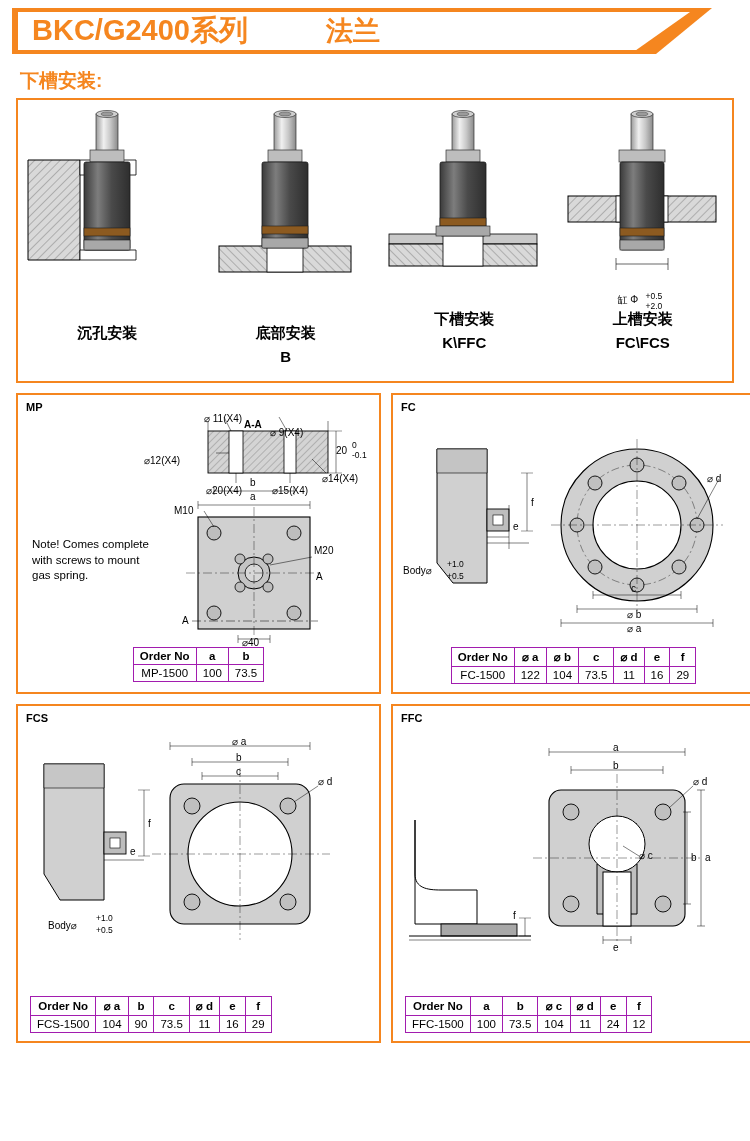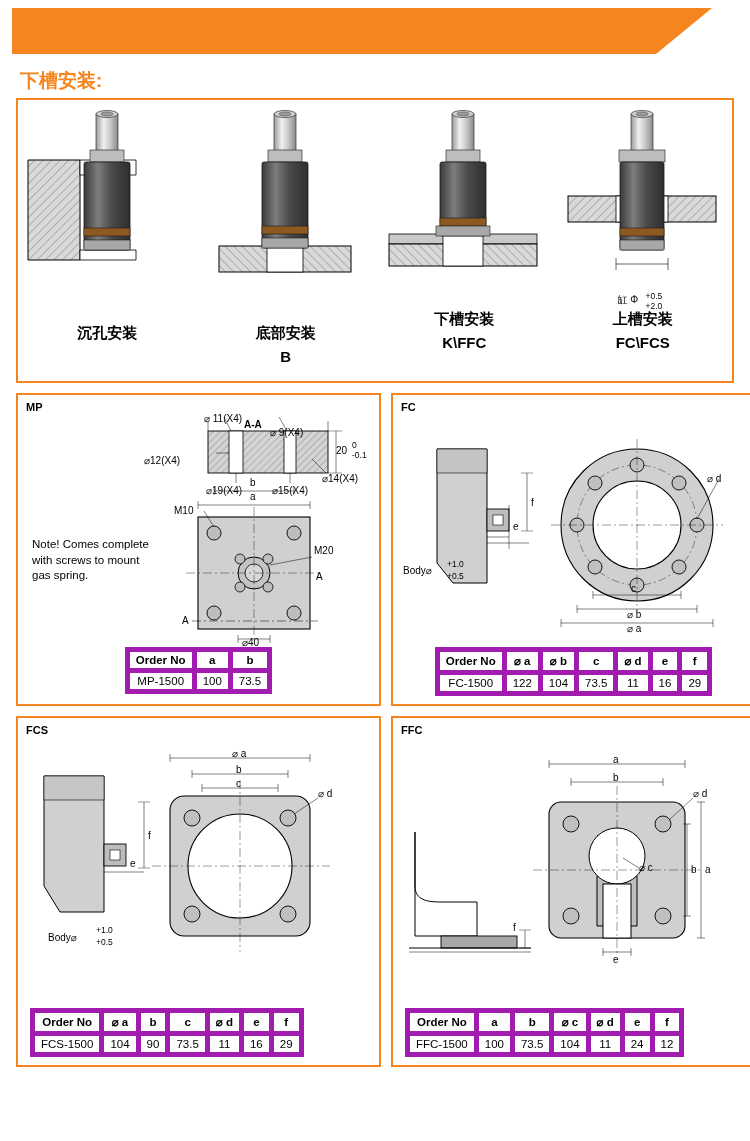--- a/index.html
+++ b/index.html
@@ -114,21 +114,21 @@
   }
   .panel-body.tall { height: 268px; }
 
   
   table.spec {
     border-collapse: collapse;
     font-size: 11.5px;
     font-family: "Liberation Sans", sans-serif;
   }
   table.spec td, table.spec th {
-    border: 5px solid #a21caf;
+    border: 1px solid #a21caf;
     padding: 2px 6px;
     text-align: center;
     font-weight: normal;
     white-space: nowrap;
   }
   table.spec th { font-weight: bold; }
 
   
   .note {
     position: absolute;
@@ -145,20 +145,24 @@
   .lbl.b { font-weight: bold; }
   .lbl.sm { font-size: 8.5px; }
 
   svg { display:block; }
 </style>
 </head>
 <body>
 
 <div class="header">
   <div class="header-bar"></div>
+  <div class="header-inner">
+    <span class="header-title">BKC/G2400系列</span>
+    <span class="header-sub">法兰</span>
+  </div>
 </div>
 
 <div class="install-label">下槽安装:</div>
 
 <div class="install-box">
   <div class="install-grid">
 
     <div class="install-cell">
       <svg width="175" height="230" viewBox="0 0 175 230">
         <defs>
@@ -329,21 +333,21 @@
 
           <line x1="212" y1="226" x2="244" y2="226" stroke="#000" stroke-width="0.5"></line>
           <line x1="212" y1="222" x2="212" y2="230" stroke="#000" stroke-width="0.5"></line>
           <line x1="244" y1="222" x2="244" y2="230" stroke="#000" stroke-width="0.5"></line>
         </svg>
 
         <div class="lbl b" style="left:218px; top:6px;">A-A</div>
         <div class="lbl" style="left:178px; top:0;">⌀ 11(X4)</div>
         <div class="lbl" style="left:244px; top:14px;">⌀ 9(X4)</div>
         <div class="lbl" style="left:118px; top:42px;">⌀12(X4)</div>
-        <div class="lbl" style="left:180px; top:72px;">⌀19(X4)</div>
+        <div class="lbl" style="left:180px; top:72px;">⌀20(X4)</div>
         <div class="lbl" style="left:246px; top:72px;">⌀15(X4)</div>
         <div class="lbl" style="left:296px; top:60px;">⌀14(X4)</div>
         <div class="lbl" style="left:310px; top:32px;">20</div>
         <div class="lbl sm" style="left:326px; top:27px;">0</div>
         <div class="lbl sm" style="left:326px; top:37px;">-0.1</div>
         <div class="lbl" style="left:224px; top:78px;">a</div>
         <div class="lbl" style="left:224px; top:64px;">b</div>
         <div class="lbl" style="left:148px; top:92px;">M10</div>
         <div class="lbl" style="left:288px; top:132px;">M20</div>
         <div class="lbl" style="left:290px; top:158px;">A</div>

